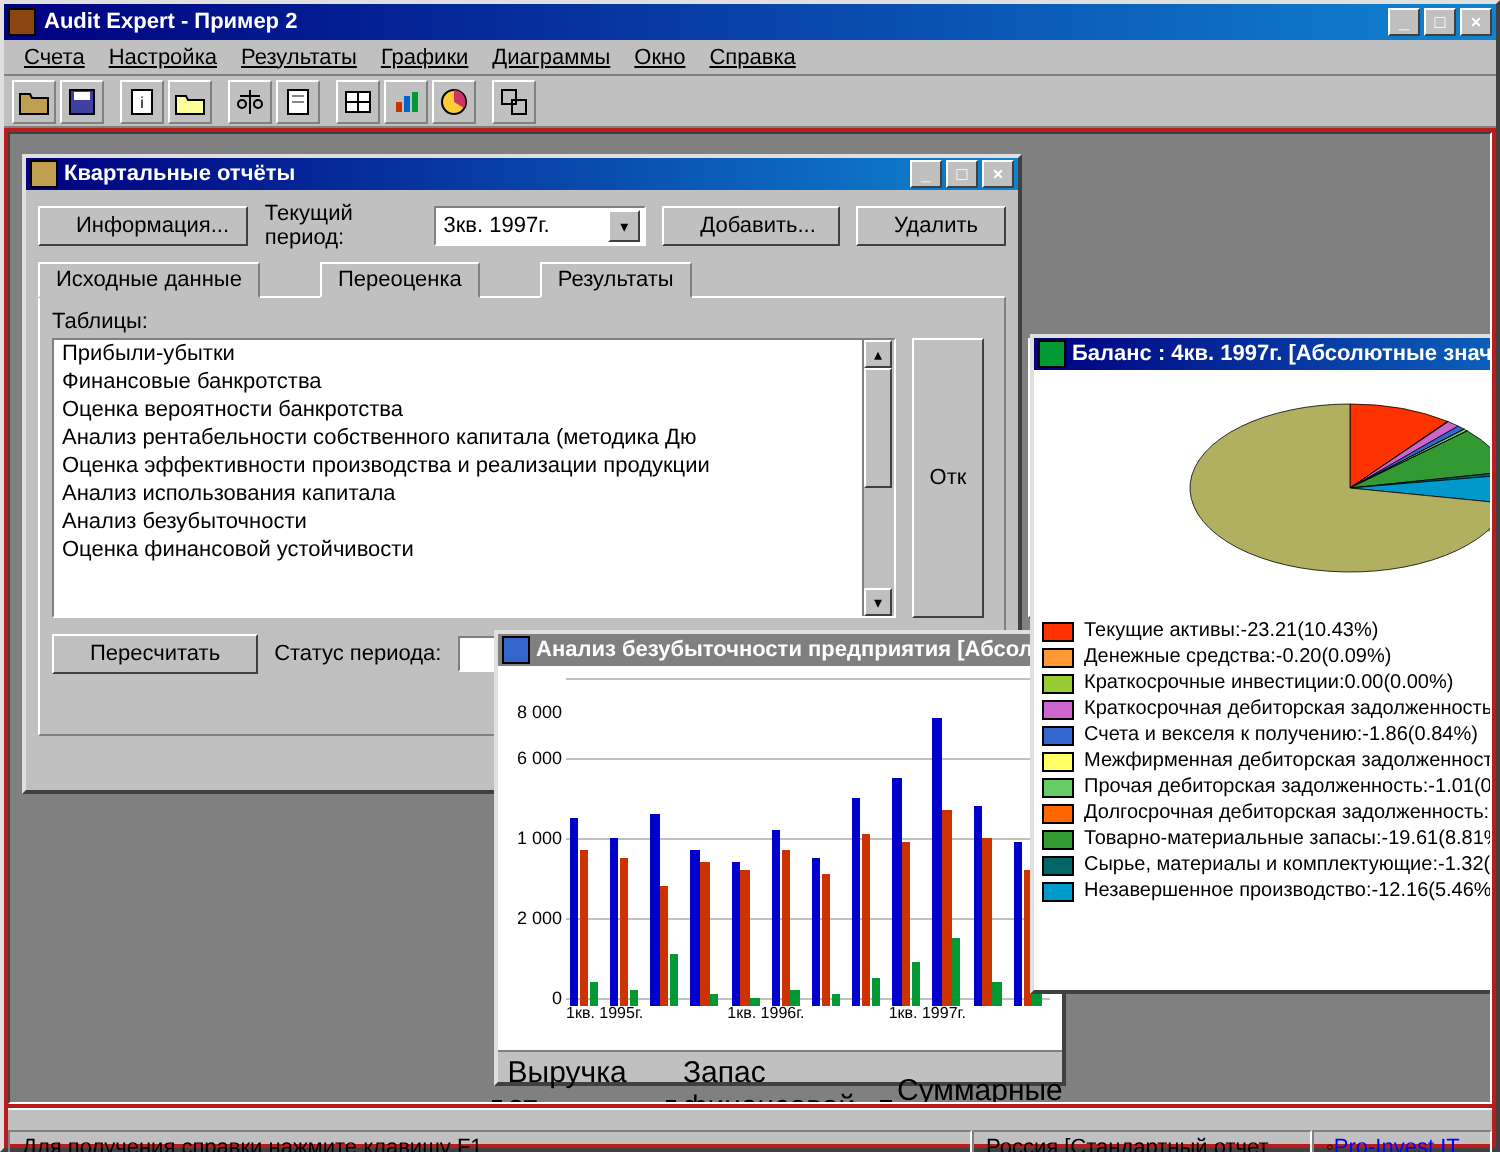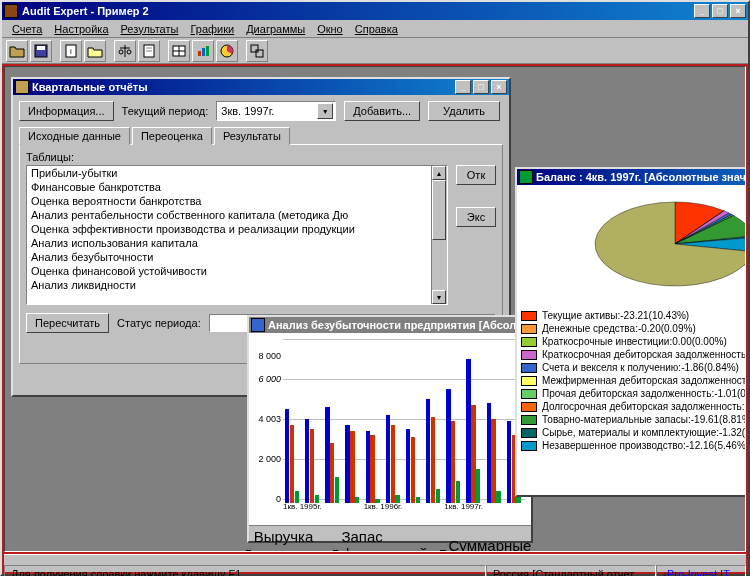--- a/index.html
+++ b/index.html
@@ -24,29 +24,29 @@
   .mdi-area { position: absolute; left: 2px; top: 64px; right: 2px; bottom: 22px; background: #808080; border: 1px solid; border-color: #404040 #fff #fff #404040; overflow: hidden; }
 
   
   .inner-win { position: absolute; background: #c0c0c0; border: 2px solid; border-color: #dfdfdf #404040 #404040 #dfdfdf; }
   .inner-titlebar { background: linear-gradient(90deg, #000080 0%, #1084d0 100%); color: #fff; height: 16px; display: flex; align-items: center; font-size: 11px; font-weight: bold; padding: 0 2px; }
   .inner-titlebar.inactive { background: #808080; }
   .inner-titlebar .icon16 { width: 14px; height: 14px; margin-right: 3px; background: #c0a050; border: 1px solid #000; }
   .inner-titlebar .txt { flex: 1; white-space: nowrap; overflow: hidden; text-overflow: ellipsis; }
   .inner-body { padding: 6px; }
 
-  .btn { background: #c0c0c0; border: 1px solid; border-color: #fff #404040 #404040 #fff; padding: 3px 8px; font-size: 11px; cursor: pointer; min-width: 72px; text-align: center; }
+  .btn { background: #c0c0c0; border: 1px solid; border-color: #fff #404040 #404040 #fff; padding: 3px 18px; font-size: 11px; cursor: pointer; min-width: 72px; text-align: center; }
 
   .row { display: flex; align-items: center; gap: 8px; margin-bottom: 6px; }
   .label-sm { font-size: 11px; }
   .combo { background: #fff; border: 1px solid; border-color: #808080 #fff #fff #808080; height: 20px; display: flex; align-items: center; padding: 0 2px; }
   .combo .combo-text { flex: 1; padding: 0 2px; }
   .combo .combo-arrow { width: 16px; height: 16px; background: #c0c0c0; border: 1px solid; border-color: #fff #404040 #404040 #fff; display: flex; align-items: center; justify-content: center; font-size: 8px; }
 
-  .tabs { display: flex; }
+  .tabs { display: flex; gap: 28px; }
   .tab { background: #c0c0c0; border: 1px solid; border-color: #fff #808080 #c0c0c0 #fff; padding: 2px 8px; font-size: 11px; margin-right: 2px; cursor: pointer; position: relative; }
   .tab.active { border-bottom-color: #c0c0c0; z-index: 2; }
   .tabpanel { border: 1px solid; border-color: #fff #808080 #808080 #fff; background: #c0c0c0; padding: 6px; margin-top: -1px; }
 
   .listbox { background: #fff; border: 1px solid; border-color: #808080 #fff #fff #808080; height: 140px; overflow-y: auto; position: relative; }
   .listbox .item { padding: 1px 4px; font-size: 11px; cursor: pointer; white-space: nowrap; }
   .listbox .item.selected { background: #000080; color: #fff; }
   .vscroll { position: absolute; right: 0; top: 0; bottom: 0; width: 16px; background: #c0c0c0; border-left: 1px solid #808080; }
   .vscroll .sb-btn { width: 14px; height: 14px; background: #c0c0c0; border: 1px solid; border-color: #fff #404040 #404040 #fff; display: flex; align-items: center; justify-content: center; font-size: 8px; position: absolute; left: 0; }
   .vscroll .sb-btn.up { top: 0; }
@@ -209,29 +209,28 @@
             <div class="listbox" style="flex:1">
               <div id="tables-list">
                   <div class="item">Прибыли-убытки</div>
                   <div class="item">Финансовые банкротства</div>
                   <div class="item">Оценка вероятности банкротства</div>
                   <div class="item">Анализ рентабельности собственного капитала (методика Дю</div>
                   <div class="item">Оценка эффективности производства и реализации продукции</div>
                   <div class="item">Анализ использования капитала</div>
                   <div class="item">Анализ безубыточности</div>
                   <div class="item">Оценка финансовой устойчивости</div>
-                  <div class="item">Анализ ликвидности</div>
                 </div>
               <div class="vscroll">
                 <div class="sb-btn up">▴</div>
                 <div class="thumb" style="top:14px;height:60px"></div>
                 <div class="sb-btn down">▾</div>
               </div>
             </div>
-            <div style="display:flex;flex-direction:column;gap:22px;width:40px">
+            <div style="display:flex;flex-direction:row;gap:22px;width:40px">
               <button class="btn" style="min-width:36px;padding:3px 2px">Отк</button>
               <button class="btn" style="min-width:36px;padding:3px 2px">Экс</button>
             </div>
           </div>
           <div class="row" style="margin-top:8px">
             <button class="btn">Пересчитать</button>
             <span class="label-sm">Статус периода:</span>
             <div class="textfield" style="flex:1"></div>
           </div>
         </div>
@@ -243,23 +242,23 @@
         <span class="icon16" style="background:#3366cc"></span>
         <span class="txt">Анализ безубыточности предприятия [Абсолютные знач</span>
       </div>
       <div style="height:192px;position:relative;">
         <div class="chart-area" id="bar-chart">
             <div class="grid-line" style="left: 34px; width: 242px; top: 166px;"></div>
             <div class="axis-label" style="right: 250px; top: 161px;">0</div>
             <div class="grid-line" style="left: 34px; width: 242px; top: 126px;"></div>
             <div class="axis-label" style="right: 250px; top: 121px;">2 000</div>
             <div class="grid-line" style="left: 34px; width: 242px; top: 86px;"></div>
-            <div class="axis-label" style="right: 250px; top: 81px;">4 003</div>
+            <div class="axis-label" style="right: 250px; top: 81px;">1 000</div>
             <div class="grid-line" style="left: 34px; width: 242px; top: 46px;"></div>
-            <div class="axis-label" style="right: 250px; top: 41px; font-style: italic;">6 000</div>
+            <div class="axis-label" style="right: 250px; top: 41px;">6 000</div>
             <div class="grid-line" style="left: 34px; width: 242px; top: 6px;"></div>
             <div class="axis-label" style="right: 250px; top: 18px;">8 000</div>
             <div class="bar" style="left: 35.9206px; width: 4.32143px; height: 94px; bottom: 22px; background: rgb(0, 0, 204);"></div>
             <div class="bar" style="left: 40.7222px; width: 4.32143px; height: 78px; bottom: 22px; background: rgb(204, 51, 0);"></div>
             <div class="bar" style="left: 45.5238px; width: 4.32143px; height: 12px; bottom: 22px; background: rgb(0, 153, 51);"></div>
             <div class="axis-label" style="left: 34px; top: 169px; font-size: 8px;">1кв. 1995г.</div>
             <div class="bar" style="left: 56.0873px; width: 4.32143px; height: 84px; bottom: 22px; background: rgb(0, 0, 204);"></div>
             <div class="bar" style="left: 60.8889px; width: 4.32143px; height: 74px; bottom: 22px; background: rgb(204, 51, 0);"></div>
             <div class="bar" style="left: 65.6905px; width: 4.32143px; height: 8px; bottom: 22px; background: rgb(0, 153, 51);"></div>
             <div class="bar" style="left: 76.254px; width: 4.32143px; height: 96px; bottom: 22px; background: rgb(0, 0, 204);"></div>

